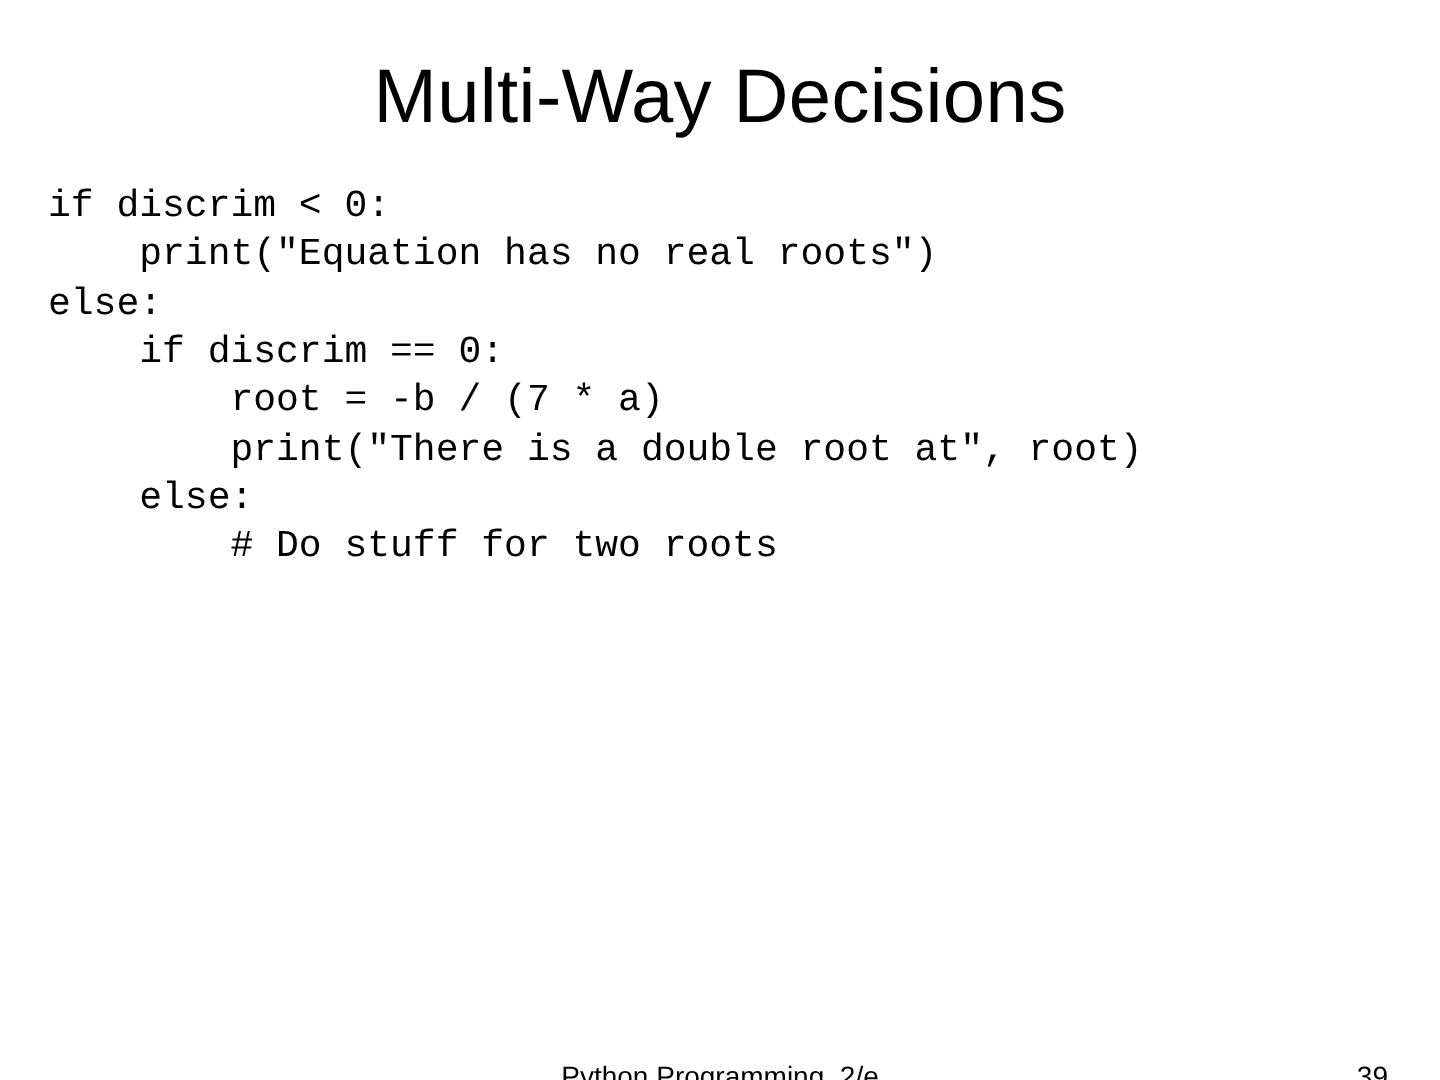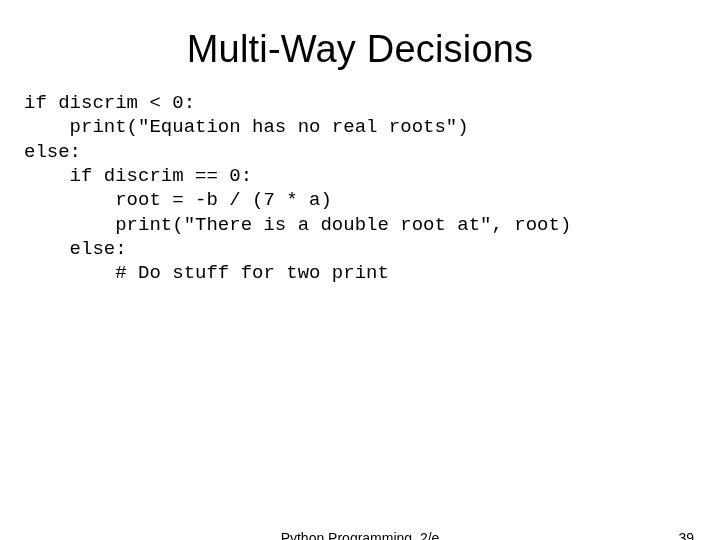--- a/index.html
+++ b/index.html
@@ -58,17 +58,17 @@
 <div class="slide">
   <div class="title">Multi-Way Decisions</div>
 
   <div class="code"><span>if discrim &lt; 0:</span>
 <span>    print("Equation has no real roots")</span>
 <span>else:</span>
 <span>    if discrim == 0:</span>
 <span>        root = -b / (7 * a)</span>
 <span>        print("There is a double root at", root)</span>
 <span>    else:</span>
-<span>        # Do stuff for two print</span></div>
+<span>        # Do stuff for two roots</span></div>
 
   <div class="footer-left">Python Programming, 2/e</div>
   <div class="footer-right">39</div>
 </div>
 
 </body></html>

